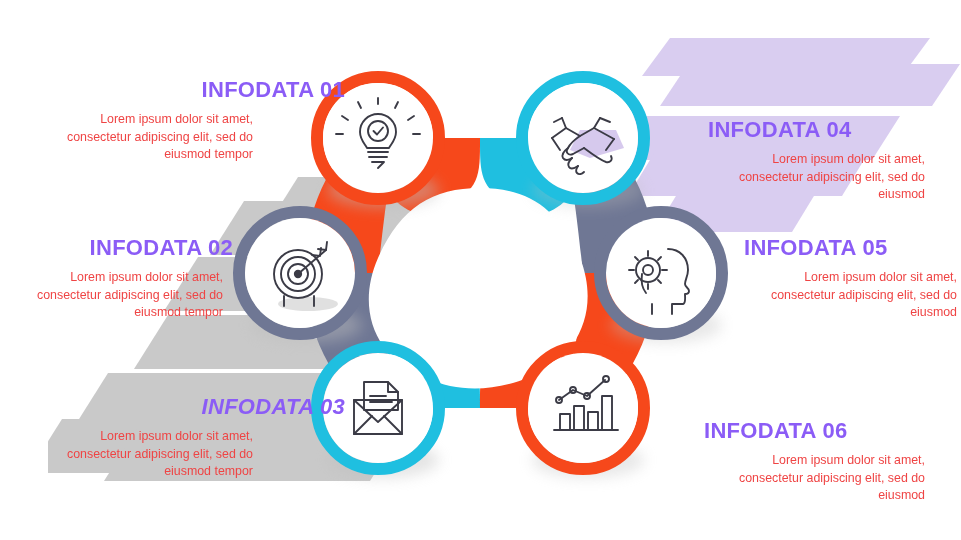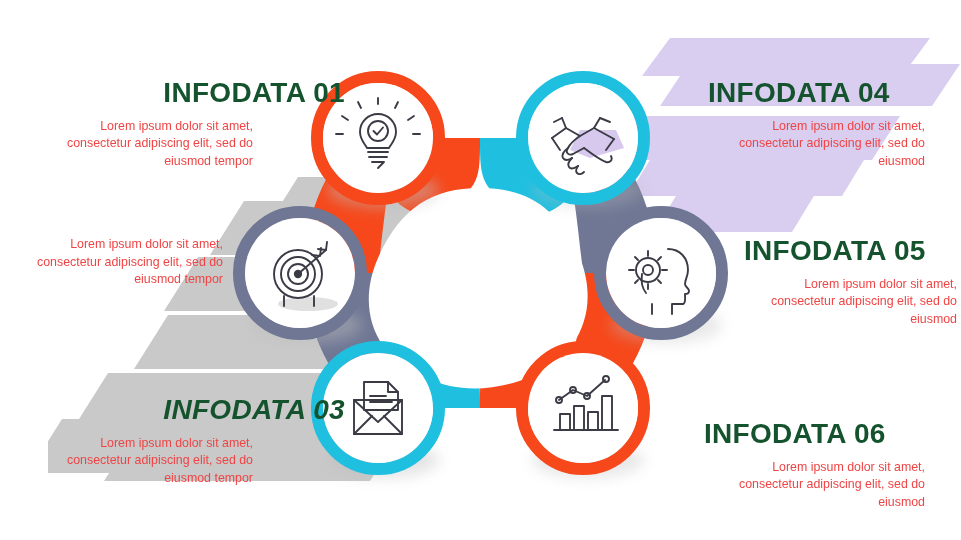--- a/index.html
+++ b/index.html
@@ -13,21 +13,21 @@
   .wm{position:absolute;pointer-events:none;}
   #wm-gray{left:48px;top:165px;width:560px;height:360px;opacity:1;}
   #wm-purple{left:630px;top:20px;width:330px;height:230px;}
 
   
   #flower{position:absolute;left:228px;top:38px;width:505px;height:470px;}
 
   
   .block{position:absolute;width:215px;}
   .block .title{
-    font-size:28px;font-weight:bold;color:#14532d;letter-spacing:.3px;
+    font-size:22px;font-weight:bold;color:#8b5cf6;letter-spacing:.3px;
     margin:0 0 9px 0;line-height:1.1;white-space:nowrap;
   }
   .block .body{
     font-size:12.4px;color:#ef4444;line-height:1.42;margin:0;
   }
   .block.right-align{text-align:right;}
 
   #b1{left:38px;top:78px;}
   #b1 .title{text-align:right;}
   #b2{left:8px;top:236px;}
@@ -38,21 +38,21 @@
   #b4{left:710px;top:78px;}
   #b4 .title{text-align:left;}
   #b5{left:742px;top:236px;}
   #b5 .title{text-align:left;}
   #b6{left:710px;top:395px;}
   #b6 .title{text-align:left;}
 
   #b1 .title{margin-right:-92px;}
   #b2 .title{margin-right:-10px;}
   #b3 .title{margin-right:-92px;font-style:italic;}
-  #b4 .title{margin-left:-2px;}
+  #b4 .title{margin-left:-2px;margin-top:40px;}
   #b5 .title{margin-left:2px;}
   #b6 .title{margin-left:-6px;margin-top:24px;}
 </style>
 </head>
 <body>
 
 <div id="stage">
 
   <svg class="wm" id="wm-gray" viewBox="0 0 560 360">
     <g fill="#c9c9c9">
@@ -213,20 +213,21 @@
       </g>
     </g>
   </svg>
 
   <div class="block right-align" id="b1">
     <p class="title">INFODATA 01</p>
     <p class="body">Lorem ipsum dolor sit amet, consectetur adipiscing elit, sed do eiusmod tempor</p>
   </div>
 
   <div class="block right-align" id="b2">
+    <p class="title">INFODATA 02</p>
     <p class="body">Lorem ipsum dolor sit amet, consectetur adipiscing elit, sed do eiusmod tempor</p>
   </div>
 
   <div class="block right-align" id="b3">
     <p class="title">INFODATA 03</p>
     <p class="body">Lorem ipsum dolor sit amet, consectetur adipiscing elit, sed do eiusmod tempor</p>
   </div>
 
   <div class="block right-align" id="b4">
     <p class="title">INFODATA 04</p>

